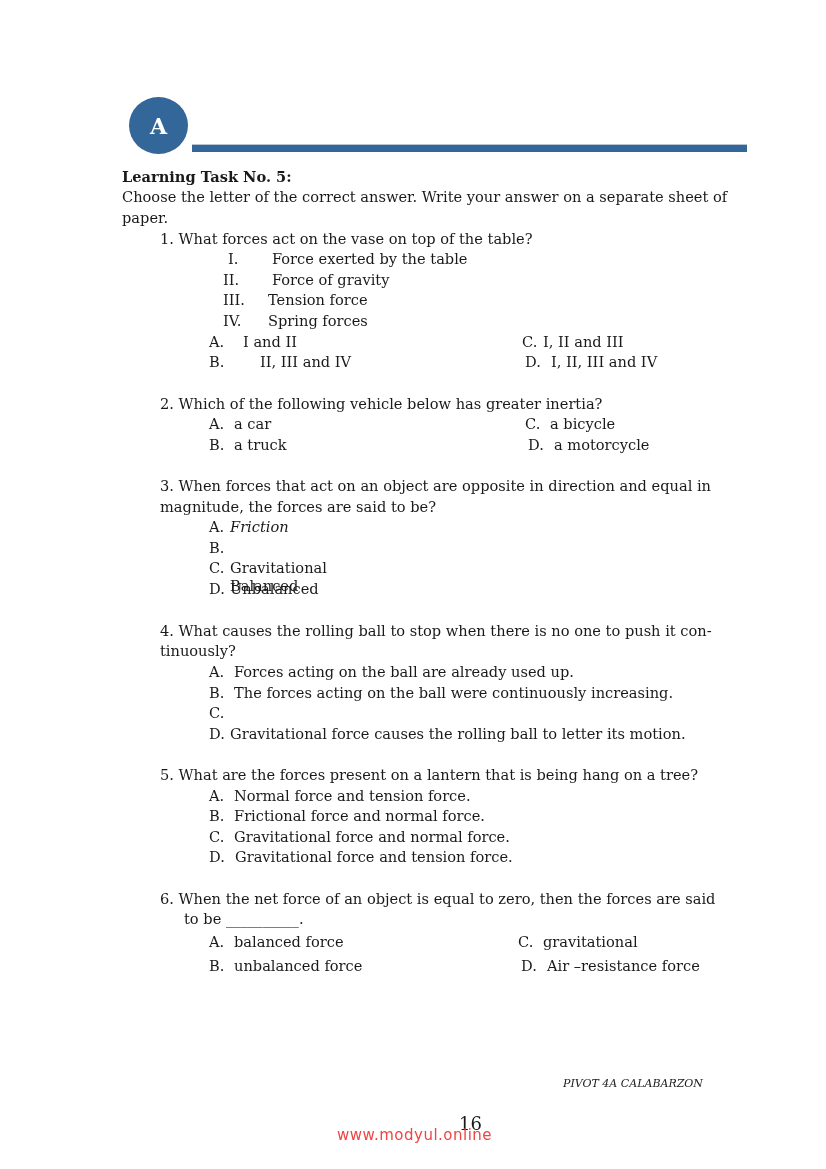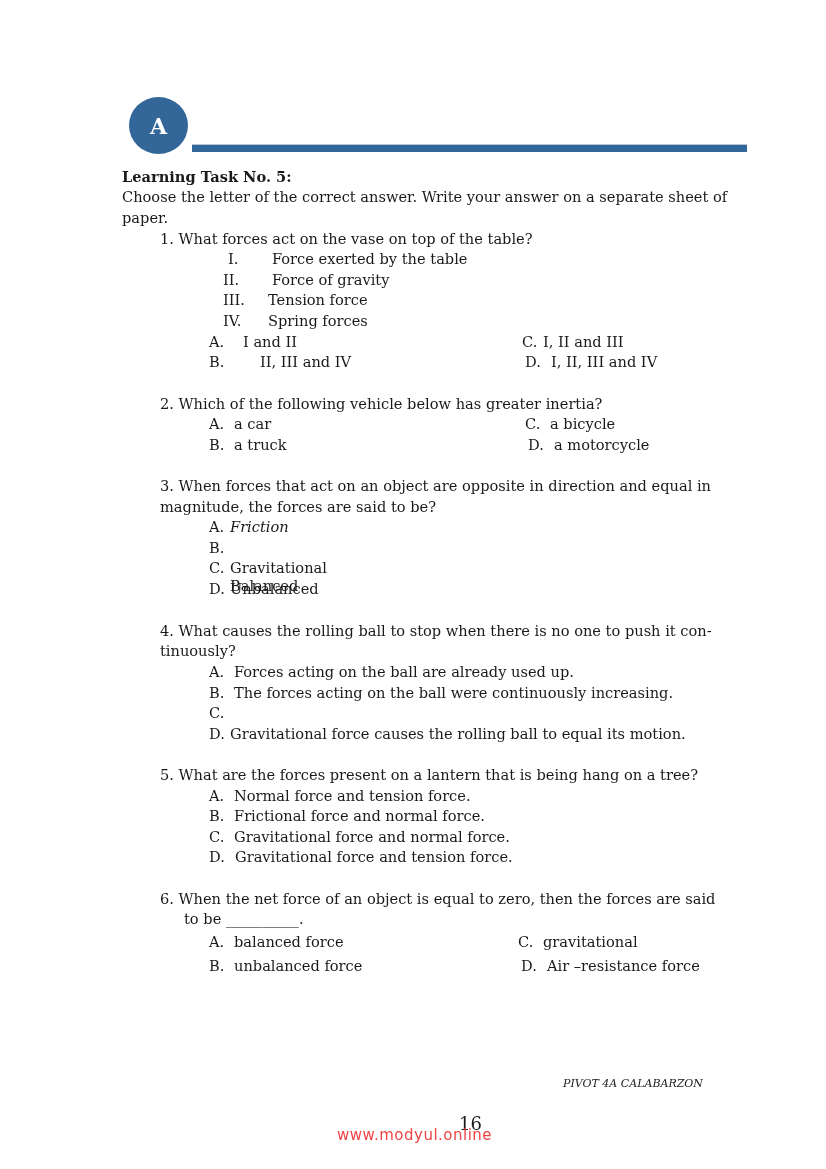--- a/index.html
+++ b/index.html
@@ -72,21 +72,21 @@
   <div class="txt" style="left:230px; top:579px;">Unbalanced</div>
 
   <div class="txt" style="left:160px; top:621px;">4.  What causes the rolling ball to stop when there is no one to push it con-</div>
   <div class="txt" style="left:160px; top:641px;">tinuously?</div>
   <div class="txt" style="left:209px; top:662px;">A.</div>
   <div class="txt" style="left:234px; top:662px;">Forces acting on the ball are already used up.</div>
   <div class="txt" style="left:209px; top:683px;">B.</div>
   <div class="txt" style="left:234px; top:683px;">The forces acting on the ball were continuously increasing.</div>
   <div class="txt" style="left:209px; top:703px;">C.</div>
   <div class="txt" style="left:209px; top:724px;">D.</div>
-  <div class="txt" style="left:230px; top:724px;">Gravitational force causes the rolling ball to equal its motion.</div>
+  <div class="txt" style="left:230px; top:724px;">Gravitational force causes the rolling ball to letter its motion.</div>
 
   <div class="txt" style="left:160px; top:765px;">5.  What are the forces present on a lantern that is being hang on a tree?</div>
   <div class="txt" style="left:209px; top:786px;">A.</div>
   <div class="txt" style="left:234px; top:786px;">Normal force and tension force.</div>
   <div class="txt" style="left:209px; top:806px;">B.</div>
   <div class="txt" style="left:234px; top:806px;">Frictional force and normal force.</div>
   <div class="txt" style="left:209px; top:827px;">C.</div>
   <div class="txt" style="left:234px; top:827px;">Gravitational force and normal force.</div>
   <div class="txt" style="left:209px; top:847px;">D.</div>
   <div class="txt" style="left:235px; top:847px;">Gravitational force and tension force.</div>

